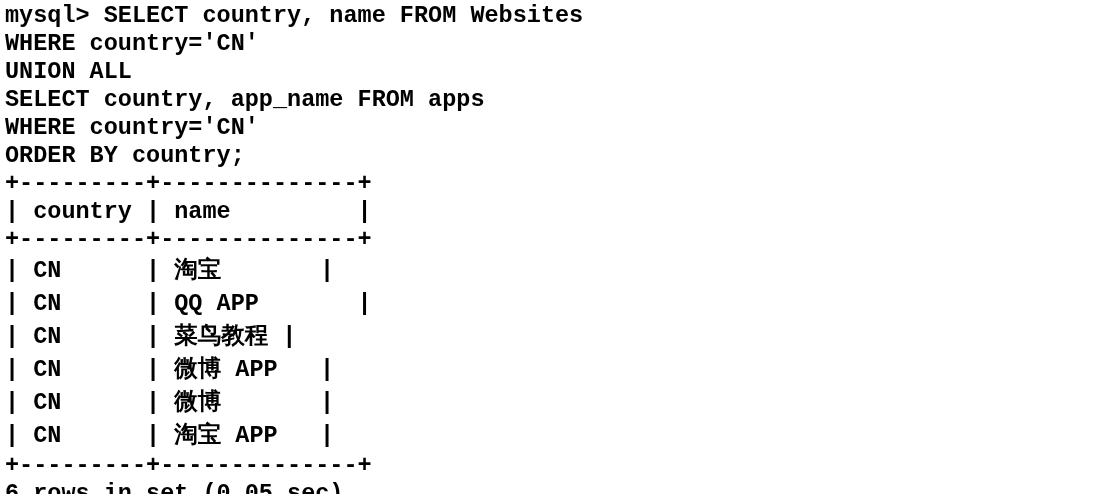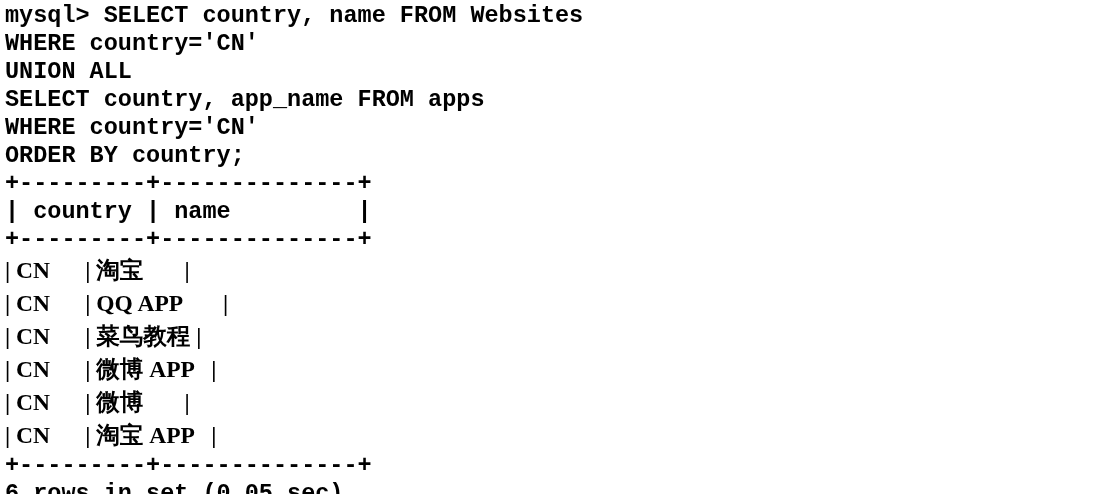--- a/index.html
+++ b/index.html
@@ -20,19 +20,18 @@
     color: #000000;
     white-space: pre;
   }
   .line {
     height: 28px;
     line-height: 28px;
   }
   .line.table-row {
     height: 33px;
     line-height: 33px;
-    font-family: Liberation Serif, serif;
   }
 </style>
 </head>
 <body>
 
 <div id="terminal"><div class="line query">mysql&gt; SELECT country, name FROM Websites</div><div class="line query">WHERE country='CN'</div><div class="line query">UNION ALL</div><div class="line query">SELECT country, app_name FROM apps</div><div class="line query">WHERE country='CN'</div><div class="line query">ORDER BY country;</div><div class="line table-border">+---------+--------------+</div><div class="line table-header">| country | name         |</div><div class="line table-border">+---------+--------------+</div><div class="line table-row">| CN      | 淘宝       |</div><div class="line table-row">| CN      | QQ APP       |</div><div class="line table-row">| CN      | 菜鸟教程 |</div><div class="line table-row">| CN      | 微博 APP   |</div><div class="line table-row">| CN      | 微博       |</div><div class="line table-row">| CN      | 淘宝 APP   |</div><div class="line table-border">+---------+--------------+</div><div class="line status">6 rows in set (0.05 sec)</div></div>
 
 </body></html>

